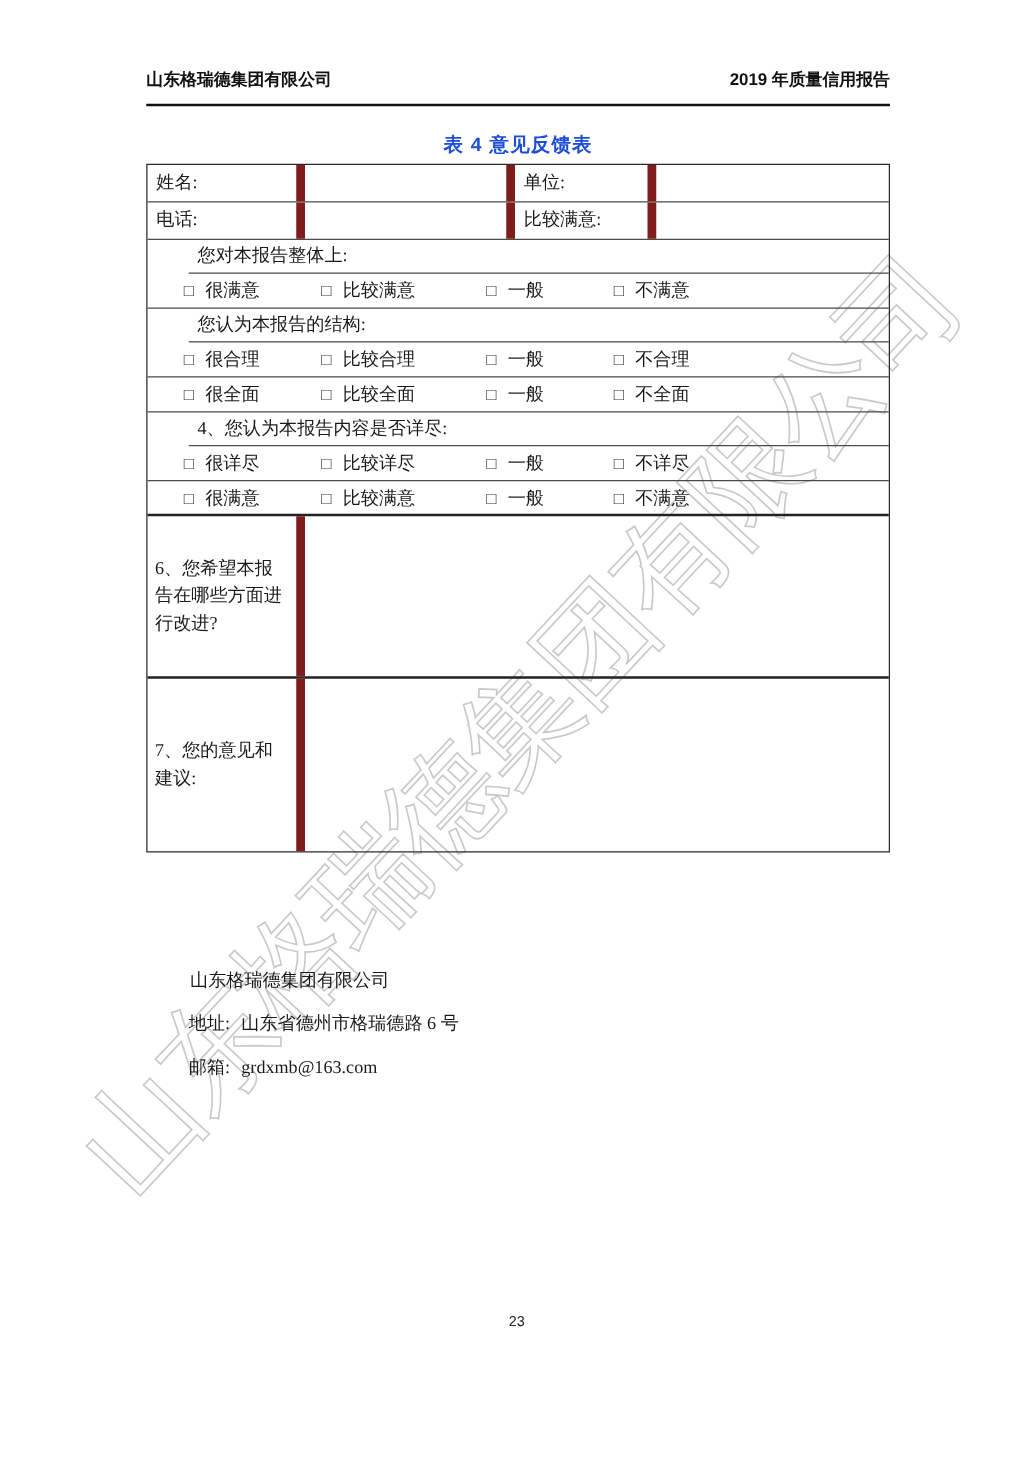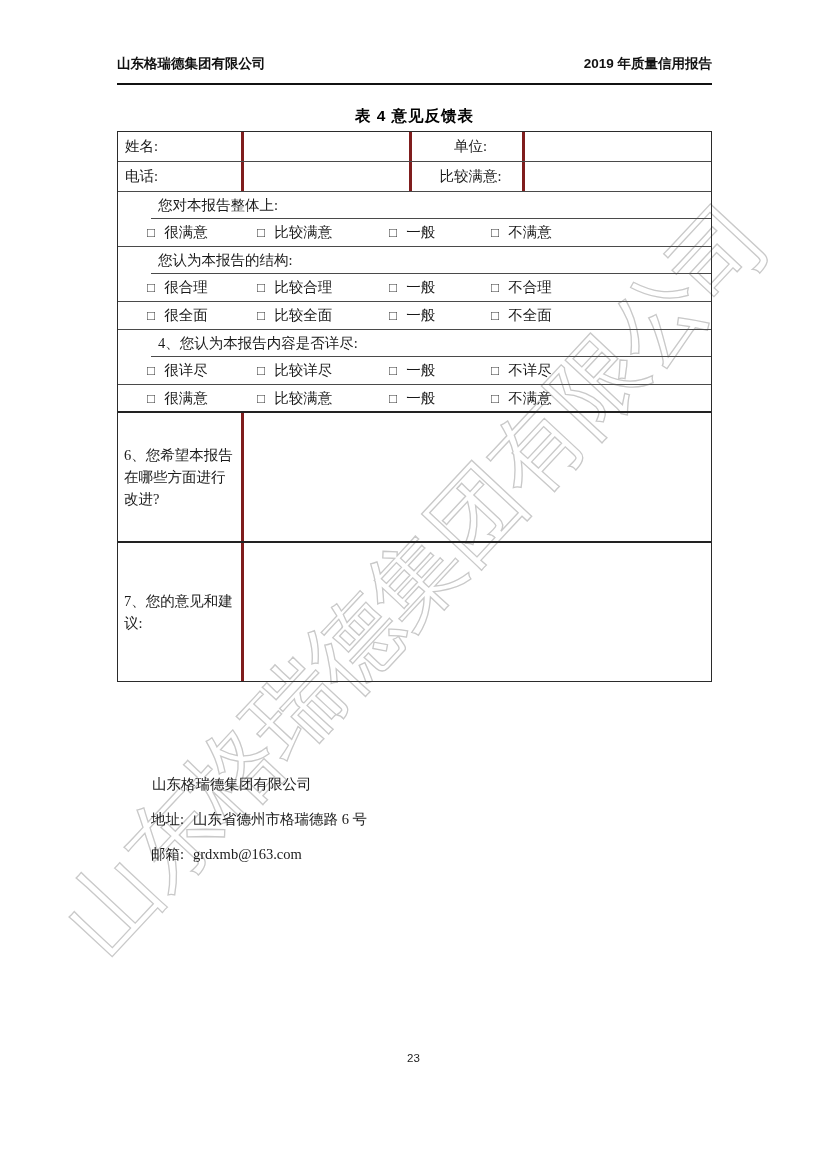--- a/index.html
+++ b/index.html
@@ -38,37 +38,37 @@
   }
   .hdr-rule {
     position: absolute; left: 117px; top: 83px; width: 595px;
     height: 2px; background: #111;
   }
   
   .tbl-title {
     position: absolute; left: 117px; top: 106px; width: 595px;
     text-align: center;
     font-family: "Liberation Sans", "DejaVu Sans", sans-serif;
-    font-weight: 700; font-size: 15.5px; color: #000000;
+    font-weight: 700; font-size: 15.5px; color: #1d4ed8;
     letter-spacing: 1px;
   }
   
   .ftable {
     position: absolute; left: 117px; top: 131px; width: 595px;
     border: 1px solid #2b2b2b;
     font-size: 14.5px;
   }
   .trow { position: relative; border-bottom: 1px solid #4a4a4a; display: flex; }
   .trow:last-child { border-bottom: none; flex-direction: column; }
   .cell { height: 100%; }
-  .vline { border-right: 3px solid #7f1d1d; }
+  .vline { border-right: 7px solid #7f1d1d; }
   .r-info { height: 30px; line-height: 29px; }
   .r-info .c1 { width: 126px; padding-left: 7px; }
   .r-info .c2 { width: 168px; }
-  .r-info .c3 { width: 113px; padding-left: 7px; text-align: center; }
+  .r-info .c3 { width: 113px; padding-left: 7px; }
   .r-info .c4 { flex: 1; }
   .r-prompt { height: 27px; line-height: 26px; margin-left: 33px; }
   .r-prompt .prompt { padding-left: 7px; }
   .r-opts { height: 28px; line-height: 27px; }
   .opt { position: absolute; top: 0; white-space: nowrap; }
   .opt .cb { display: inline-block; margin-right: 9px; color: #333; font-size: 13.5px; }
   .o1 { left: 29px; } .o2 { left: 139px; } .o3 { left: 271px; } .o4 { left: 373px; }
   .r-open .c1 {
     width: 126px; padding: 4px 6px;
     display: flex; align-items: center;

